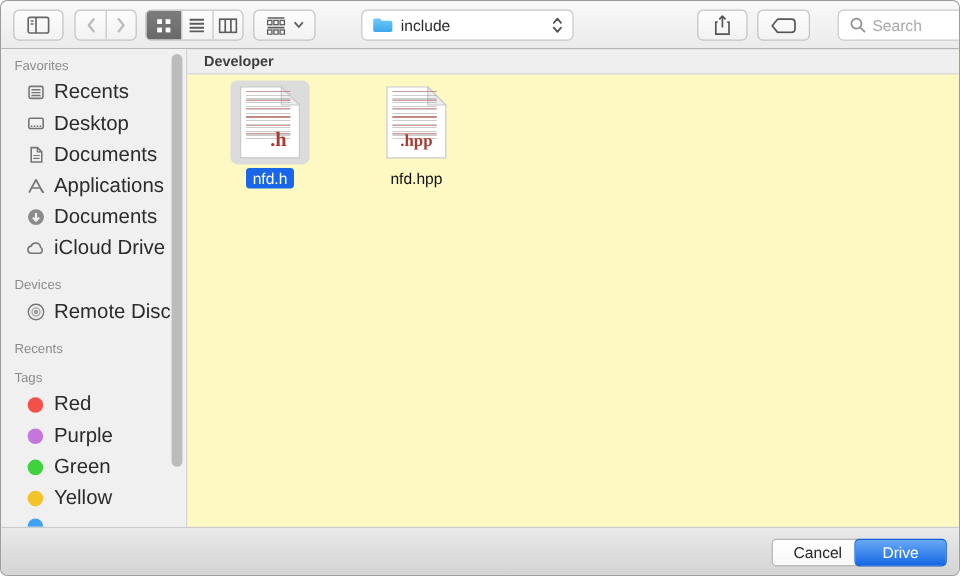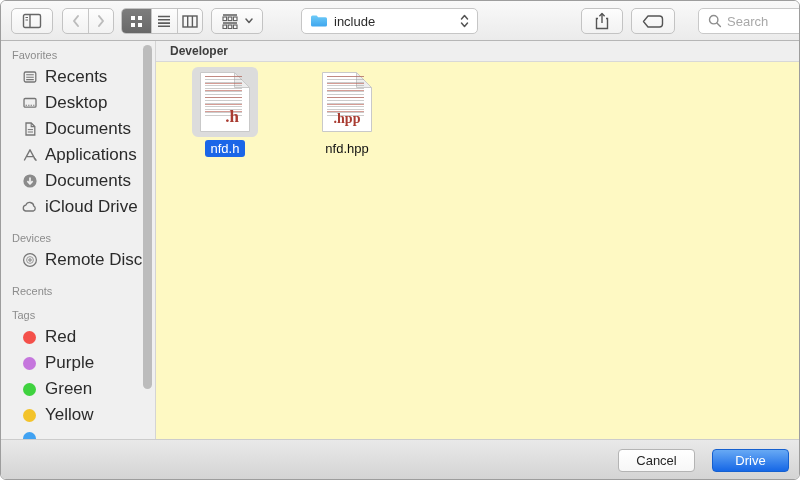--- a/index.html
+++ b/index.html
@@ -55,21 +55,21 @@
   .doc-ext.h { font-size:17px; text-align:center; padding-left:14px; }
   .doc-ext.hpp { font-size:14px; }
   .file-name { margin-top:3px; font-size:13px; color:#111; padding:1px 6px; border-radius:3px; white-space:nowrap; }
   .file-item.selected .file-name { background:#1a66e8; color:#fff; }
 
   
   .bottombar { position:relative; height:40px; flex:0 0 40px; background:linear-gradient(#e9e9e9,#d4d4d4);
                border-top:1px solid #cccccc; }
   .dlg-btn { position:absolute; top:9px; height:23px; min-width:77px; border-radius:4px; font-size:13px;
              display:flex; align-items:center; justify-content:center; cursor:default; }
-  .dlg-btn.cancel { right:104px; background:linear-gradient(#ffffff,#f7f7f7); border:1px solid #b4b4b4; color:#262626; }
+  .dlg-btn.cancel { right:79px; background:linear-gradient(#ffffff,#f7f7f7); border:1px solid #b4b4b4; color:#262626; }
   .dlg-btn.open { right:10px; background:linear-gradient(#67a9f4,#1667e6); border:1px solid #1560cf; color:#fff; }
 
   svg { display:block; }
 </style>
 </head>
 <body>
 
 <div class="window">
 
   <div class="toolbar">

